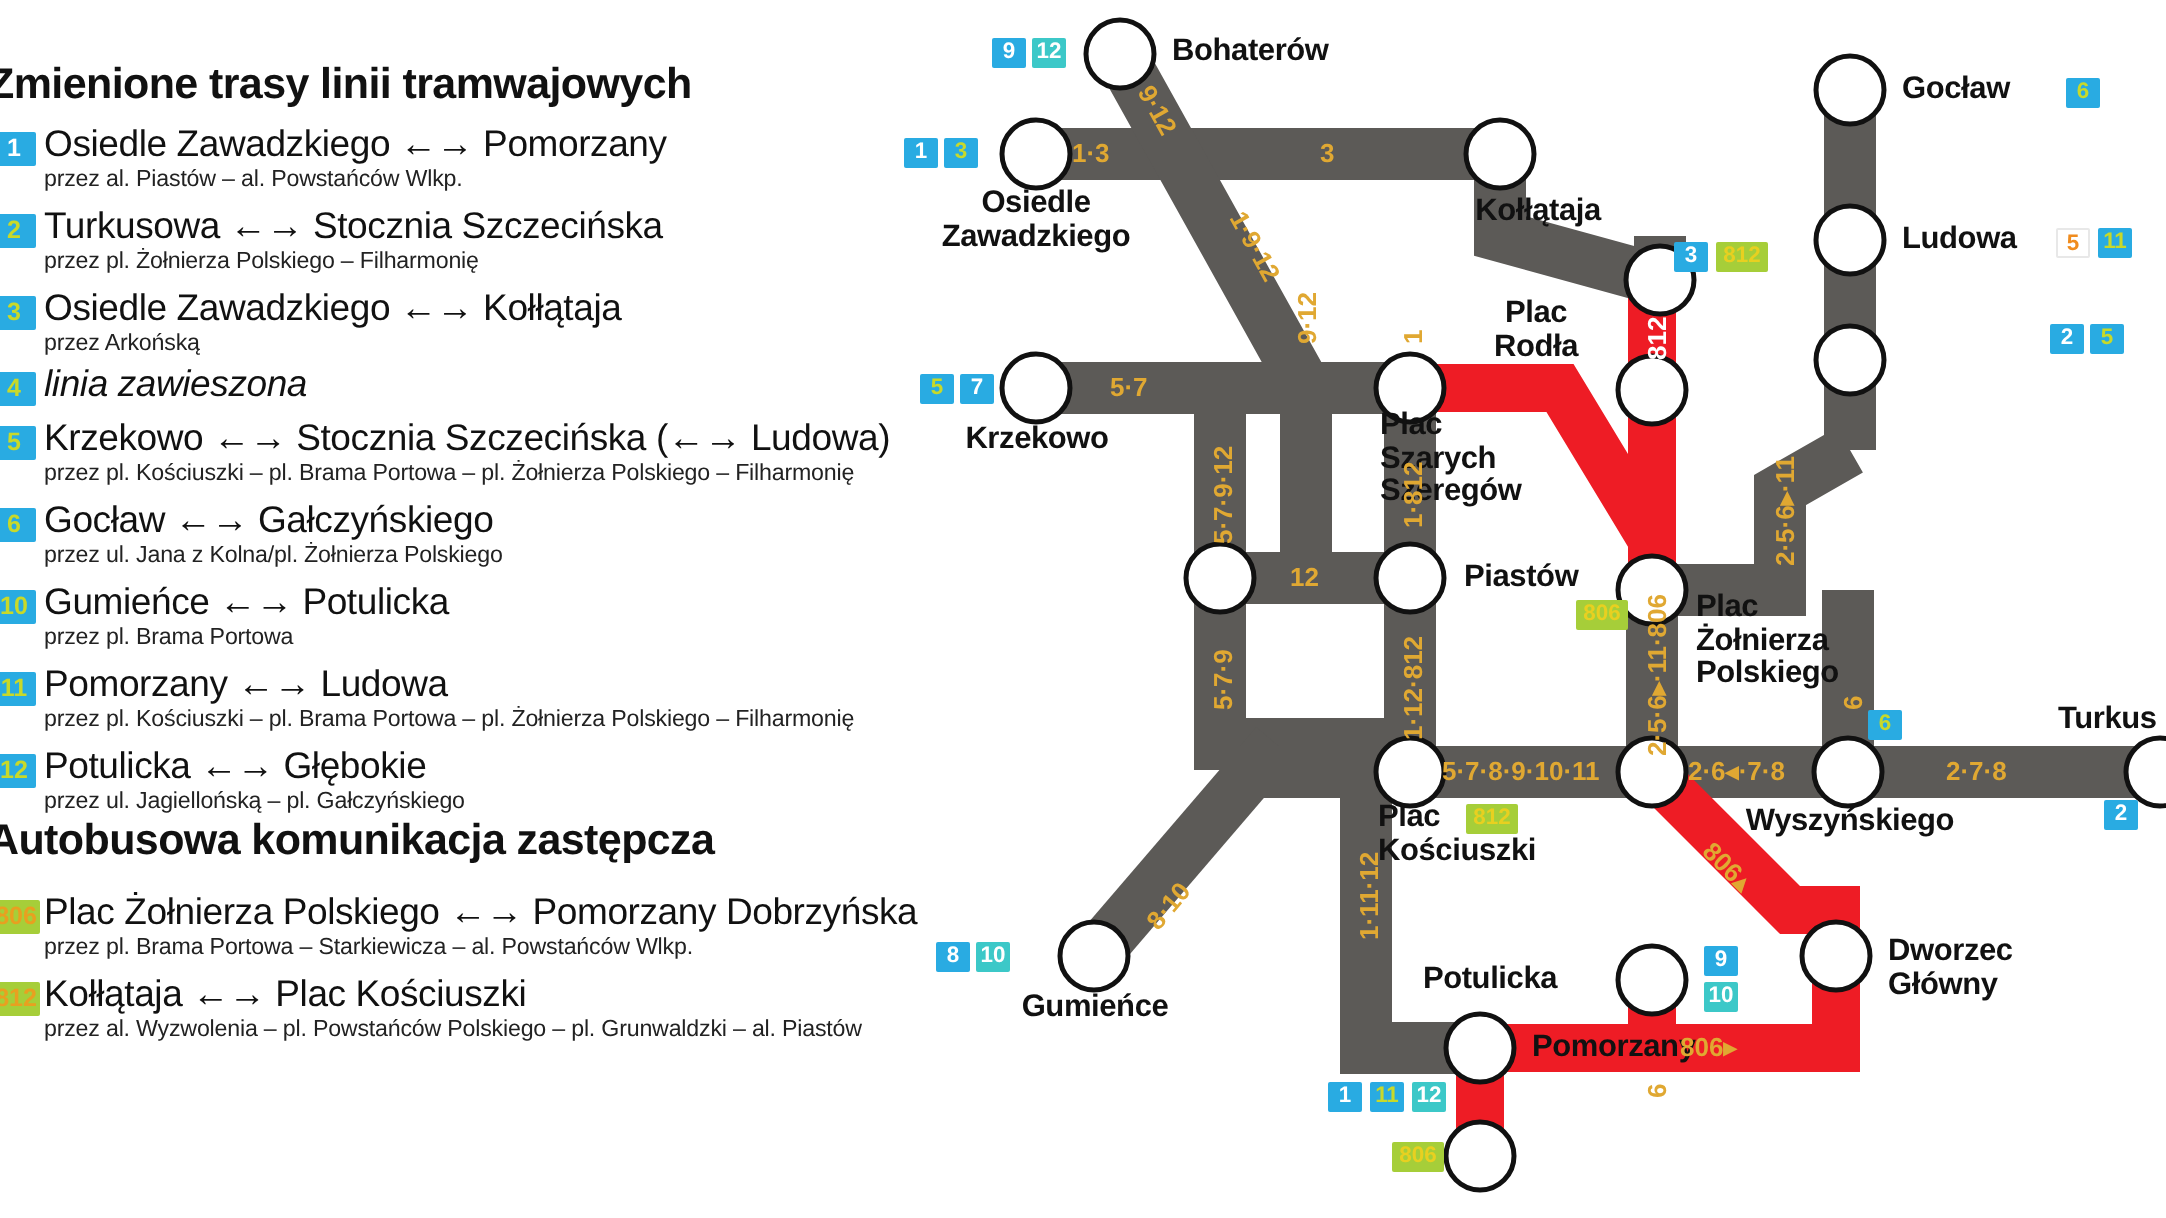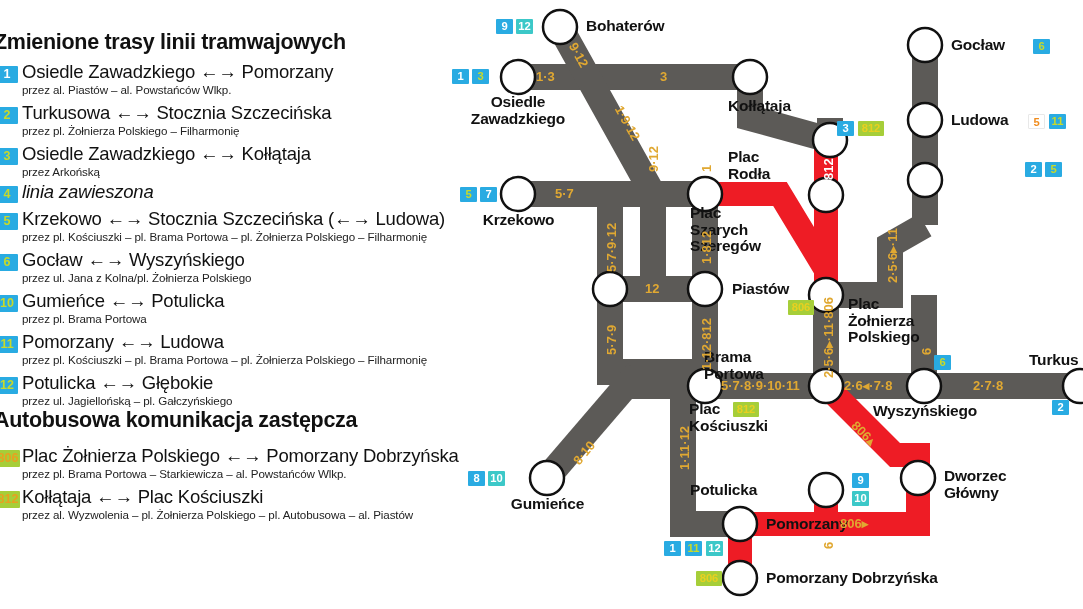--- a/index.html
+++ b/index.html
@@ -20,21 +20,21 @@
   .bg-green{background:#a6ce39;color:#e8a020;}
   .leg-main{position:absolute;left:22px;top:-5px;font-size:18.5px;font-weight:400;color:#111;white-space:nowrap;letter-spacing:-0.2px;}
   .leg-main.ital{font-style:italic;}
   .leg-sub{position:absolute;left:22px;top:17px;font-size:11.6px;color:#222;white-space:nowrap;letter-spacing:-0.1px;}
 
   
   .map{position:absolute;left:440px;top:0;width:643px;height:609px;}
   .map svg{position:absolute;left:0;top:0;}
 
   .stn-label{position:absolute;font-size:15.5px;font-weight:bold;color:#111;line-height:16.5px;white-space:nowrap;letter-spacing:-0.2px;}
-  .stn-label.r{text-align:left;}
+  .stn-label.r{text-align:center;}
   .stn-label.c{text-align:center;}
 
   .mbadge{position:absolute;height:15px;min-width:17px;padding:0 2px;border-radius:1px;
           font-size:11.2px;font-weight:bold;line-height:15px;text-align:center;box-sizing:border-box;}
   .mb-cyan{background:#29abe2;color:#ffffff;}
   .mb-cyan-g{background:#29abe2;color:#c8d92a;}
   .mb-teal{background:#3cc8c8;color:#ffffff;}
   .mb-white{background:#ffffff;color:#f08c1e;border:1px solid #e8e8e8;}
   .mb-green-y{background:#a6ce39;color:#e8d020;}
 
@@ -75,21 +75,21 @@
     </div>
 
     <div class="leg-row" style="top:213px">
       <div class="leg-badge bg-cyan-g">5</div>
       <div class="leg-main">Krzekowo ←→ Stocznia Szczecińska (←→ Ludowa)</div>
       <div class="leg-sub">przez pl. Kościuszki – pl. Brama Portowa – pl. Żołnierza Polskiego – Filharmonię</div>
     </div>
 
     <div class="leg-row" style="top:254px">
       <div class="leg-badge bg-cyan-g">6</div>
-      <div class="leg-main">Gocław ←→ Wyszyńskiego</div>
+      <div class="leg-main">Gocław ←→ Gałczyńskiego</div>
       <div class="leg-sub">przez ul. Jana z Kolna/pl. Żołnierza Polskiego</div>
     </div>
 
     <div class="leg-row" style="top:295px">
       <div class="leg-badge bg-cyan-g">10</div>
       <div class="leg-main">Gumieńce ←→ Potulicka</div>
       <div class="leg-sub">przez pl. Brama Portowa</div>
     </div>
 
     <div class="leg-row" style="top:336px">
@@ -108,21 +108,21 @@
 
     <div class="leg-row" style="top:450px">
       <div class="leg-badge bg-green" style="width:24px">806</div>
       <div class="leg-main">Plac Żołnierza Polskiego ←→ Pomorzany Dobrzyńska</div>
       <div class="leg-sub">przez pl. Brama Portowa – Starkiewicza – al. Powstańców Wlkp.</div>
     </div>
 
     <div class="leg-row" style="top:491px">
       <div class="leg-badge bg-green" style="width:24px">812</div>
       <div class="leg-main">Kołłątaja ←→ Plac Kościuszki</div>
-      <div class="leg-sub">przez al. Wyzwolenia – pl. Żołnierza Polskiego – pl. Autobusowa – al. Piastów</div>
+      <div class="leg-sub">przez al. Wyzwolenia – pl. Powstańców Polskiego – pl. Grunwaldzki – al. Piastów</div>
     </div>
   </div>
 
   <div class="map">
 
     <svg width="643" height="609" viewBox="0 0 643 609">
       <g stroke="#5c5a57" stroke-width="26" fill="none" stroke-linecap="butt">
 
         <path d="M 78 77 L 310 77"></path>
 
@@ -207,32 +207,29 @@
     <div class="stn-label r" style="left:288px;top:149px;width:80px;white-space:pre">Plac
 Rodła</div>
     <div class="stn-label c" style="left:26px;top:212px;width:105px">Krzekowo</div>
     <div class="stn-label" style="left:250px;top:205px;white-space:pre">Plac
 Szarych
 Szeregów</div>
     <div class="stn-label" style="left:292px;top:281px">Piastów</div>
     <div class="stn-label" style="left:408px;top:296px;white-space:pre">Plac
 Żołnierza
 Polskiego</div>
-    <div class="stn-label r" style="left:264px;top:349px;width:110px;white-space:pre">Brama
-Portowa</div>
     <div class="stn-label" style="left:249px;top:401px;white-space:pre">Plac
 Kościuszki</div>
     <div class="stn-label c" style="left:425px;top:403px;width:120px">Wyszyńskiego</div>
     <div class="stn-label" style="left:589px;top:352px">Turkus</div>
     <div class="stn-label c" style="left:55px;top:496px;width:105px">Gumieńce</div>
     <div class="stn-label r" style="left:250px;top:482px;width:110px">Potulicka</div>
     <div class="stn-label" style="left:504px;top:468px;white-space:pre">Dworzec
 Główny</div>
     <div class="stn-label" style="left:326px;top:516px">Pomorzany</div>
-    <div class="stn-label" style="left:326px;top:570px">Pomorzany Dobrzyńska</div>
 
     <div class="mbadge mb-cyan" style="left:56px;top:19px">9</div>
     <div class="mbadge mb-teal" style="left:76px;top:19px">12</div>
 
     <div class="mbadge mb-cyan" style="left:12px;top:69px">1</div>
     <div class="mbadge mb-cyan-g" style="left:32px;top:69px">3</div>
 
     <div class="mbadge mb-cyan-g" style="left:20px;top:187px">5</div>
     <div class="mbadge mb-cyan" style="left:40px;top:187px">7</div>
 

